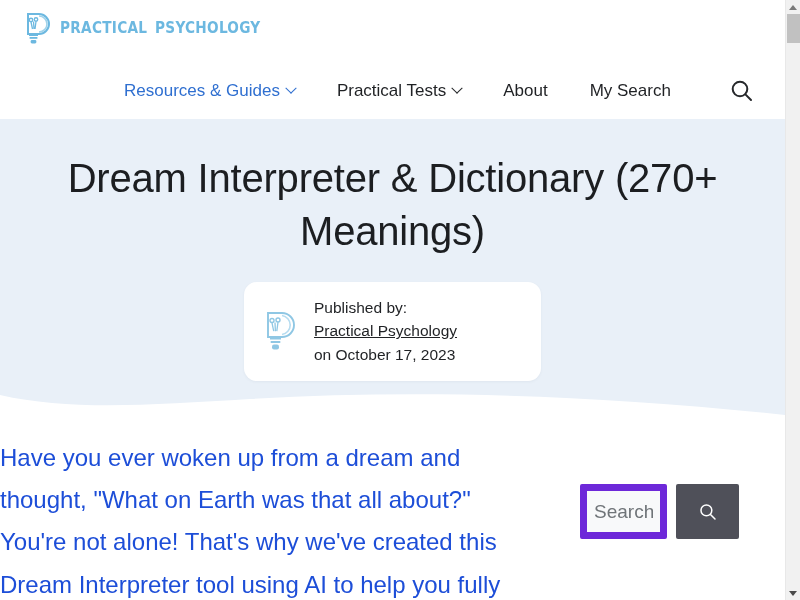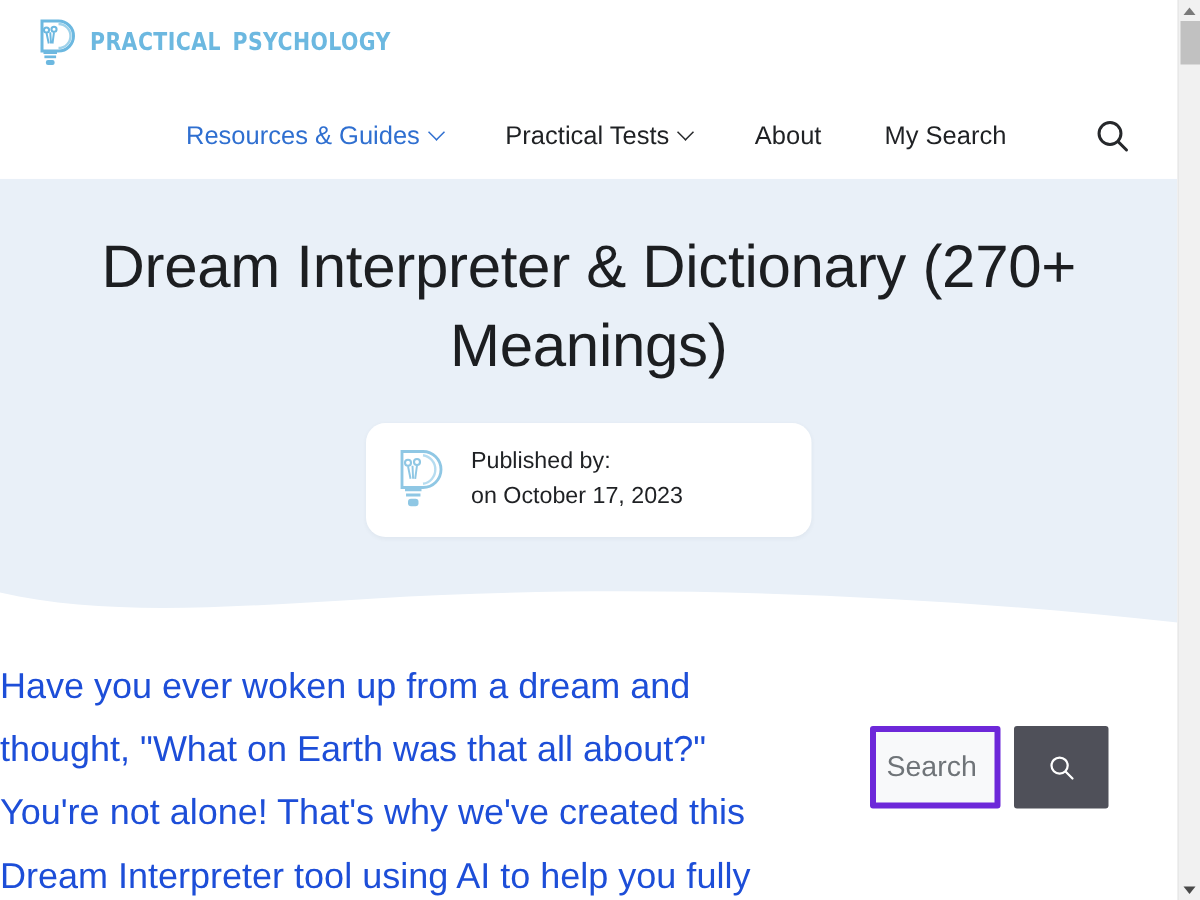--- a/index.html
+++ b/index.html
@@ -170,21 +170,21 @@
     left: 580px; top: 484px;
     display: flex;
     align-items: stretch;
     gap: 9px;
     z-index: 3;
   }
   .search-input {
     width: 87px;
     height: 55px;
     background: #f8f9fa;
-    border: 4px solid #6d28d9;
+    border: 7px solid #6d28d9;
     border-radius: 2px;
     font-size: 19px;
     color: #6f7478;
     padding: 0 7px;
     font-family: "Liberation Sans", sans-serif;
     outline: none;
   }
   .search-input::placeholder { color: #6f7478; }
   .search-btn {
     width: 63px;
@@ -298,20 +298,21 @@
             <path d="M21 6.5 a9.6 9.6 0 0 1 0 19" fill="none" stroke="#b6dcf0" stroke-width="1.6"></path>
             <circle cx="11" cy="11.5" r="2" fill="none" stroke="#8fc7e4" stroke-width="1.4"></circle>
             <circle cx="17" cy="11" r="2" fill="none" stroke="#8fc7e4" stroke-width="1.4"></circle>
             <path d="M11 13.8 l1.7 8.4 M17 13.2 l-1.2 9 M14 13.5 l0.4 8.7" stroke="#8fc7e4" stroke-width="1.3" fill="none"></path>
             <rect x="9" y="28.5" width="11" height="2" fill="#8fc7e4"></rect>
             <rect x="9.7" y="32" width="9.6" height="2" fill="#8fc7e4"></rect>
             <rect x="11" y="35.5" width="7" height="5" rx="2" fill="#8fc7e4"></rect>
           </svg>
           <div class="author-lines">
             <div>Published by:</div>
+            <a class="author-link">Practical Psychology</a>
             <div>on October 17, 2023</div>
           </div>
         </div>
       </div>
     </section>
 
     <article class="article">
       <p>Have you ever woken up from a dream and thought, "What on Earth was that all about?" You're not alone! That's why we've created this Dream Interpreter tool using AI to help you fully understand the purpose of your dreams!</p>
     </article>
 

